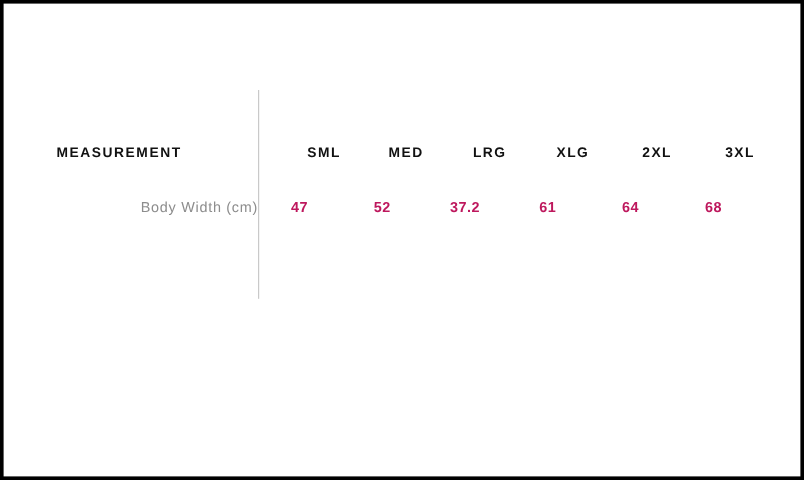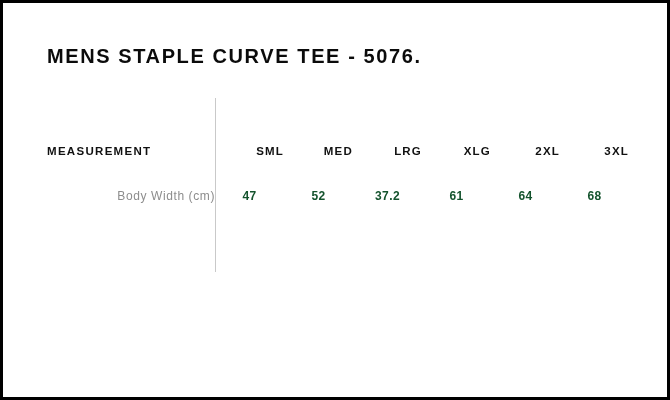--- a/index.html
+++ b/index.html
@@ -90,42 +90,41 @@
     letter-spacing: 0.6px;
     color: #8d8d8d;
     height: 48px;
     vertical-align: middle;
   }
   td.value {
     text-align: center;
     font-size: 12px;
     font-weight: bold;
     letter-spacing: 0.4px;
-    color: #14532d;
+    color: #be185d;
     height: 48px;
     vertical-align: middle;
   }
 
   .note {
     position: absolute;
     left: 44px;
     top: 341px;
     font-size: 11.5px;
     font-style: italic;
     letter-spacing: 0.35px;
     color: #9a9a9a;
   }
 </style>
 </head>
 <body>
 
 <div class="page">
   <div class="inner">
 
-    <h1 class="title">MENS STAPLE CURVE TEE - 5076.</h1>
 
     <div class="table-wrap">
       <div class="vrule"></div>
 
       <table class="size-table">
         <thead>
           <tr>
             <th class="meas-head">MEASUREMENT</th>
             <th class="size-head">SML</th>
             <th class="size-head">MED</th>

